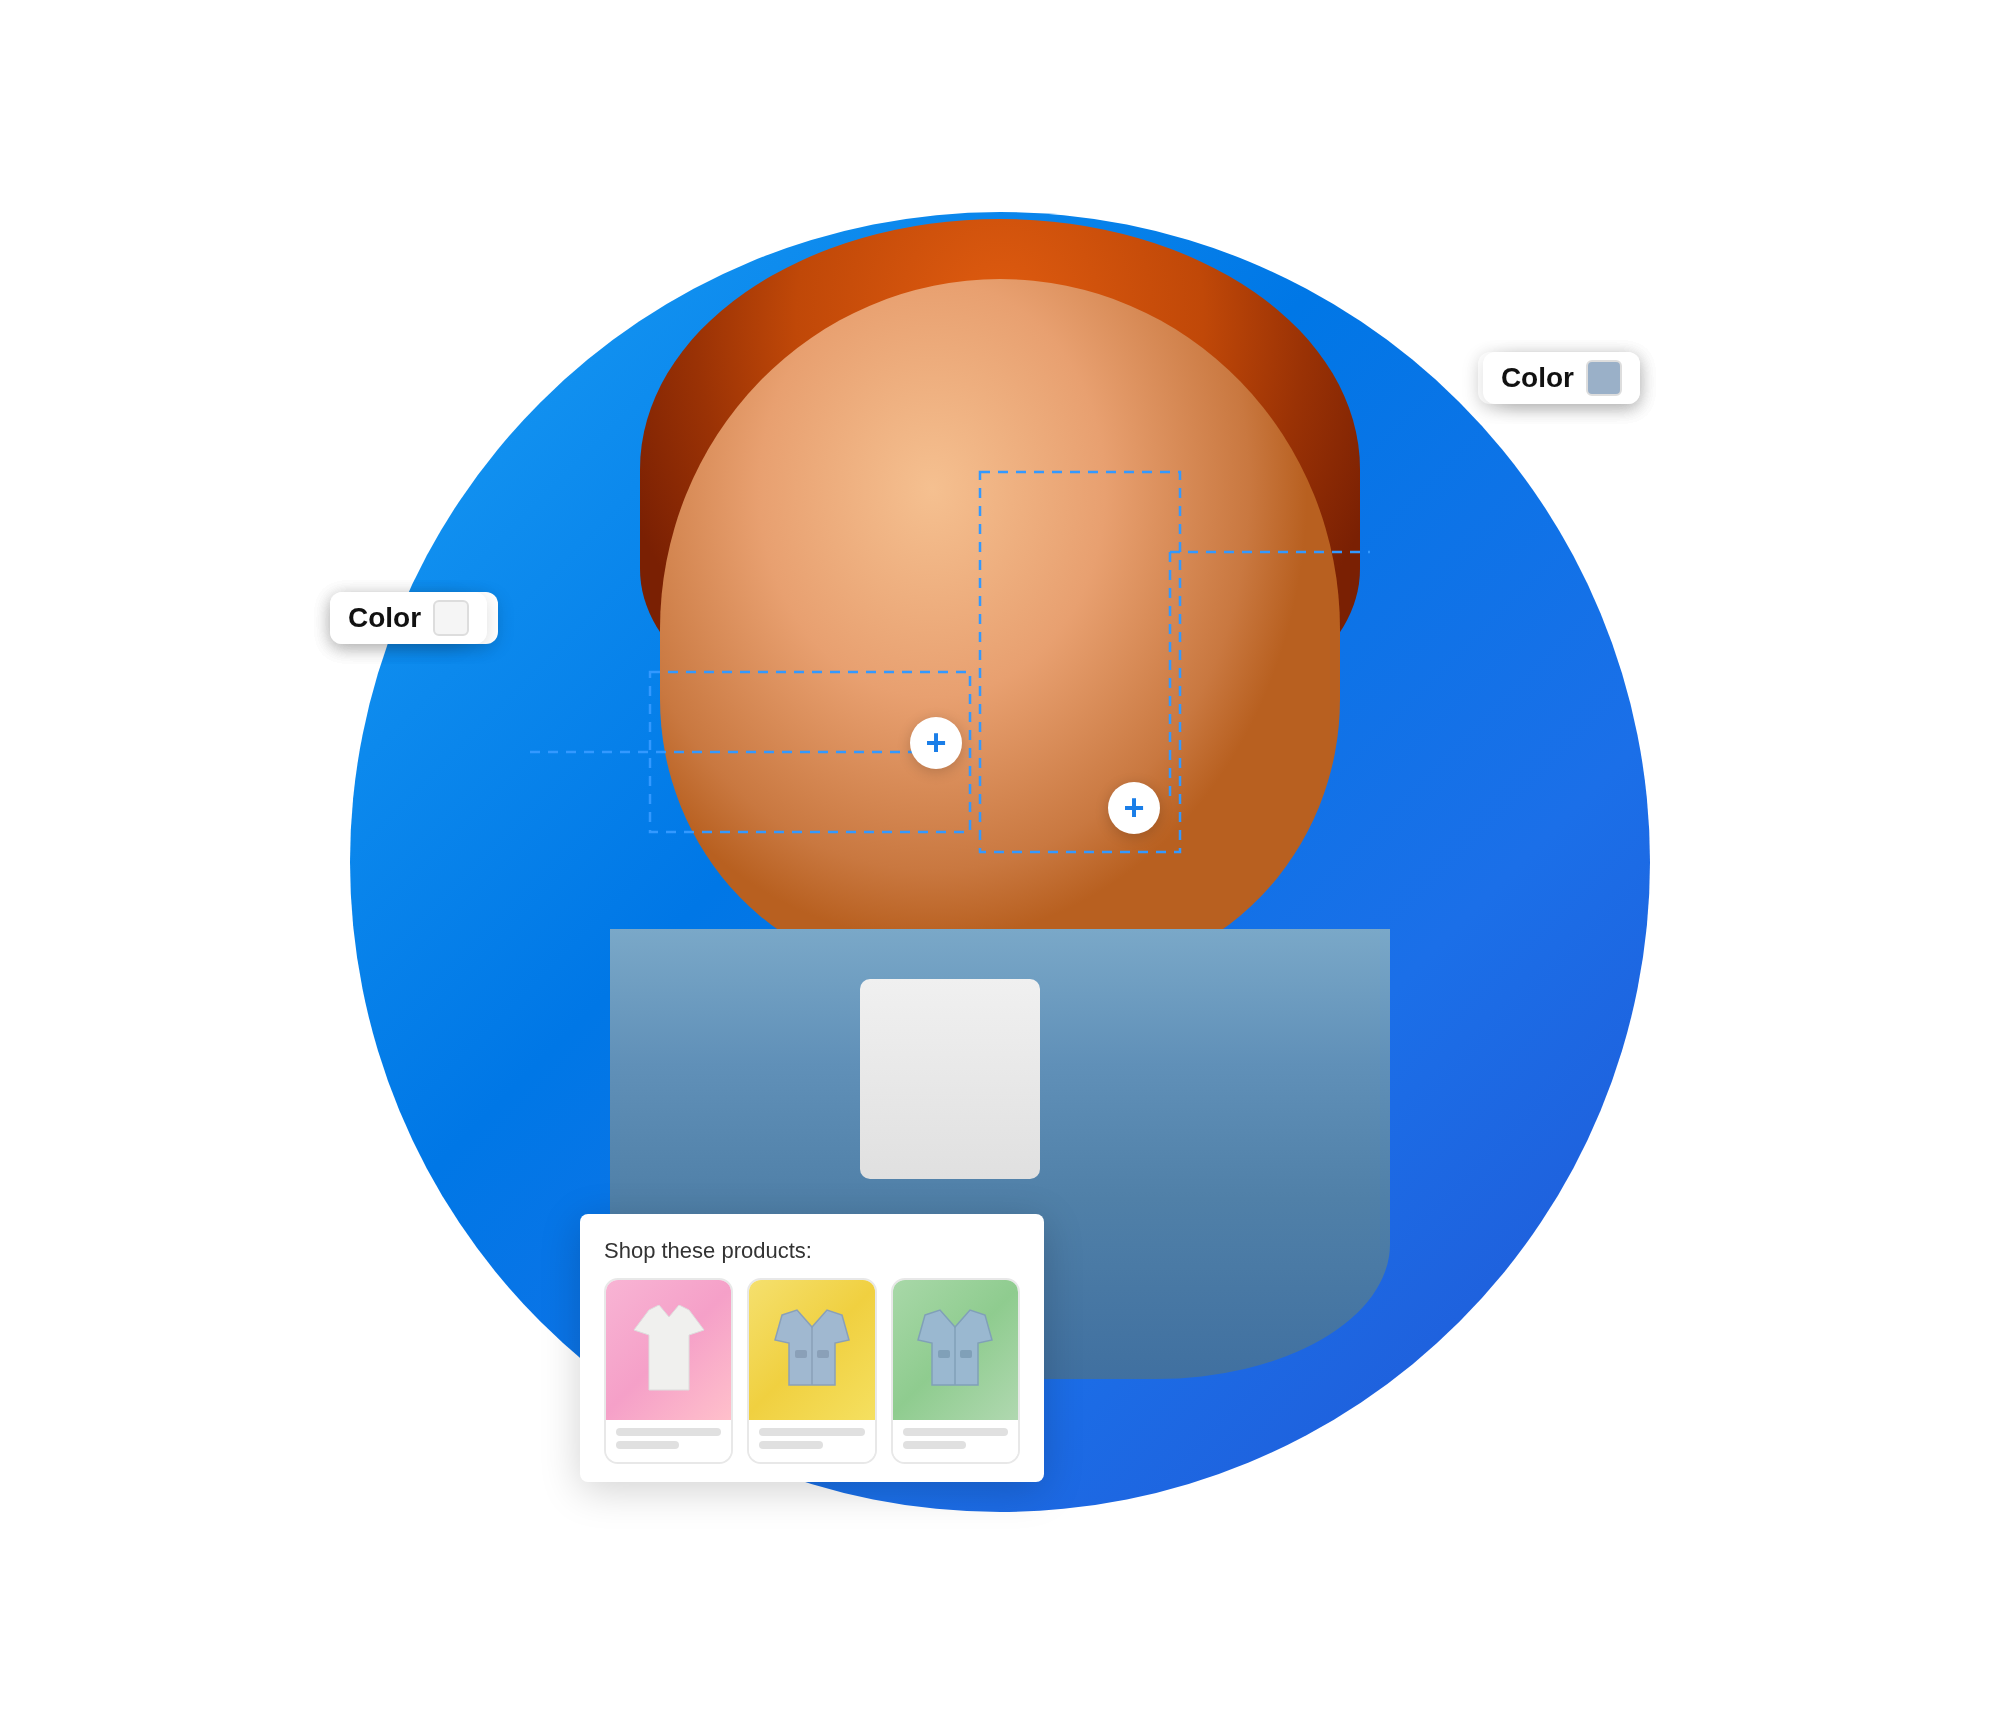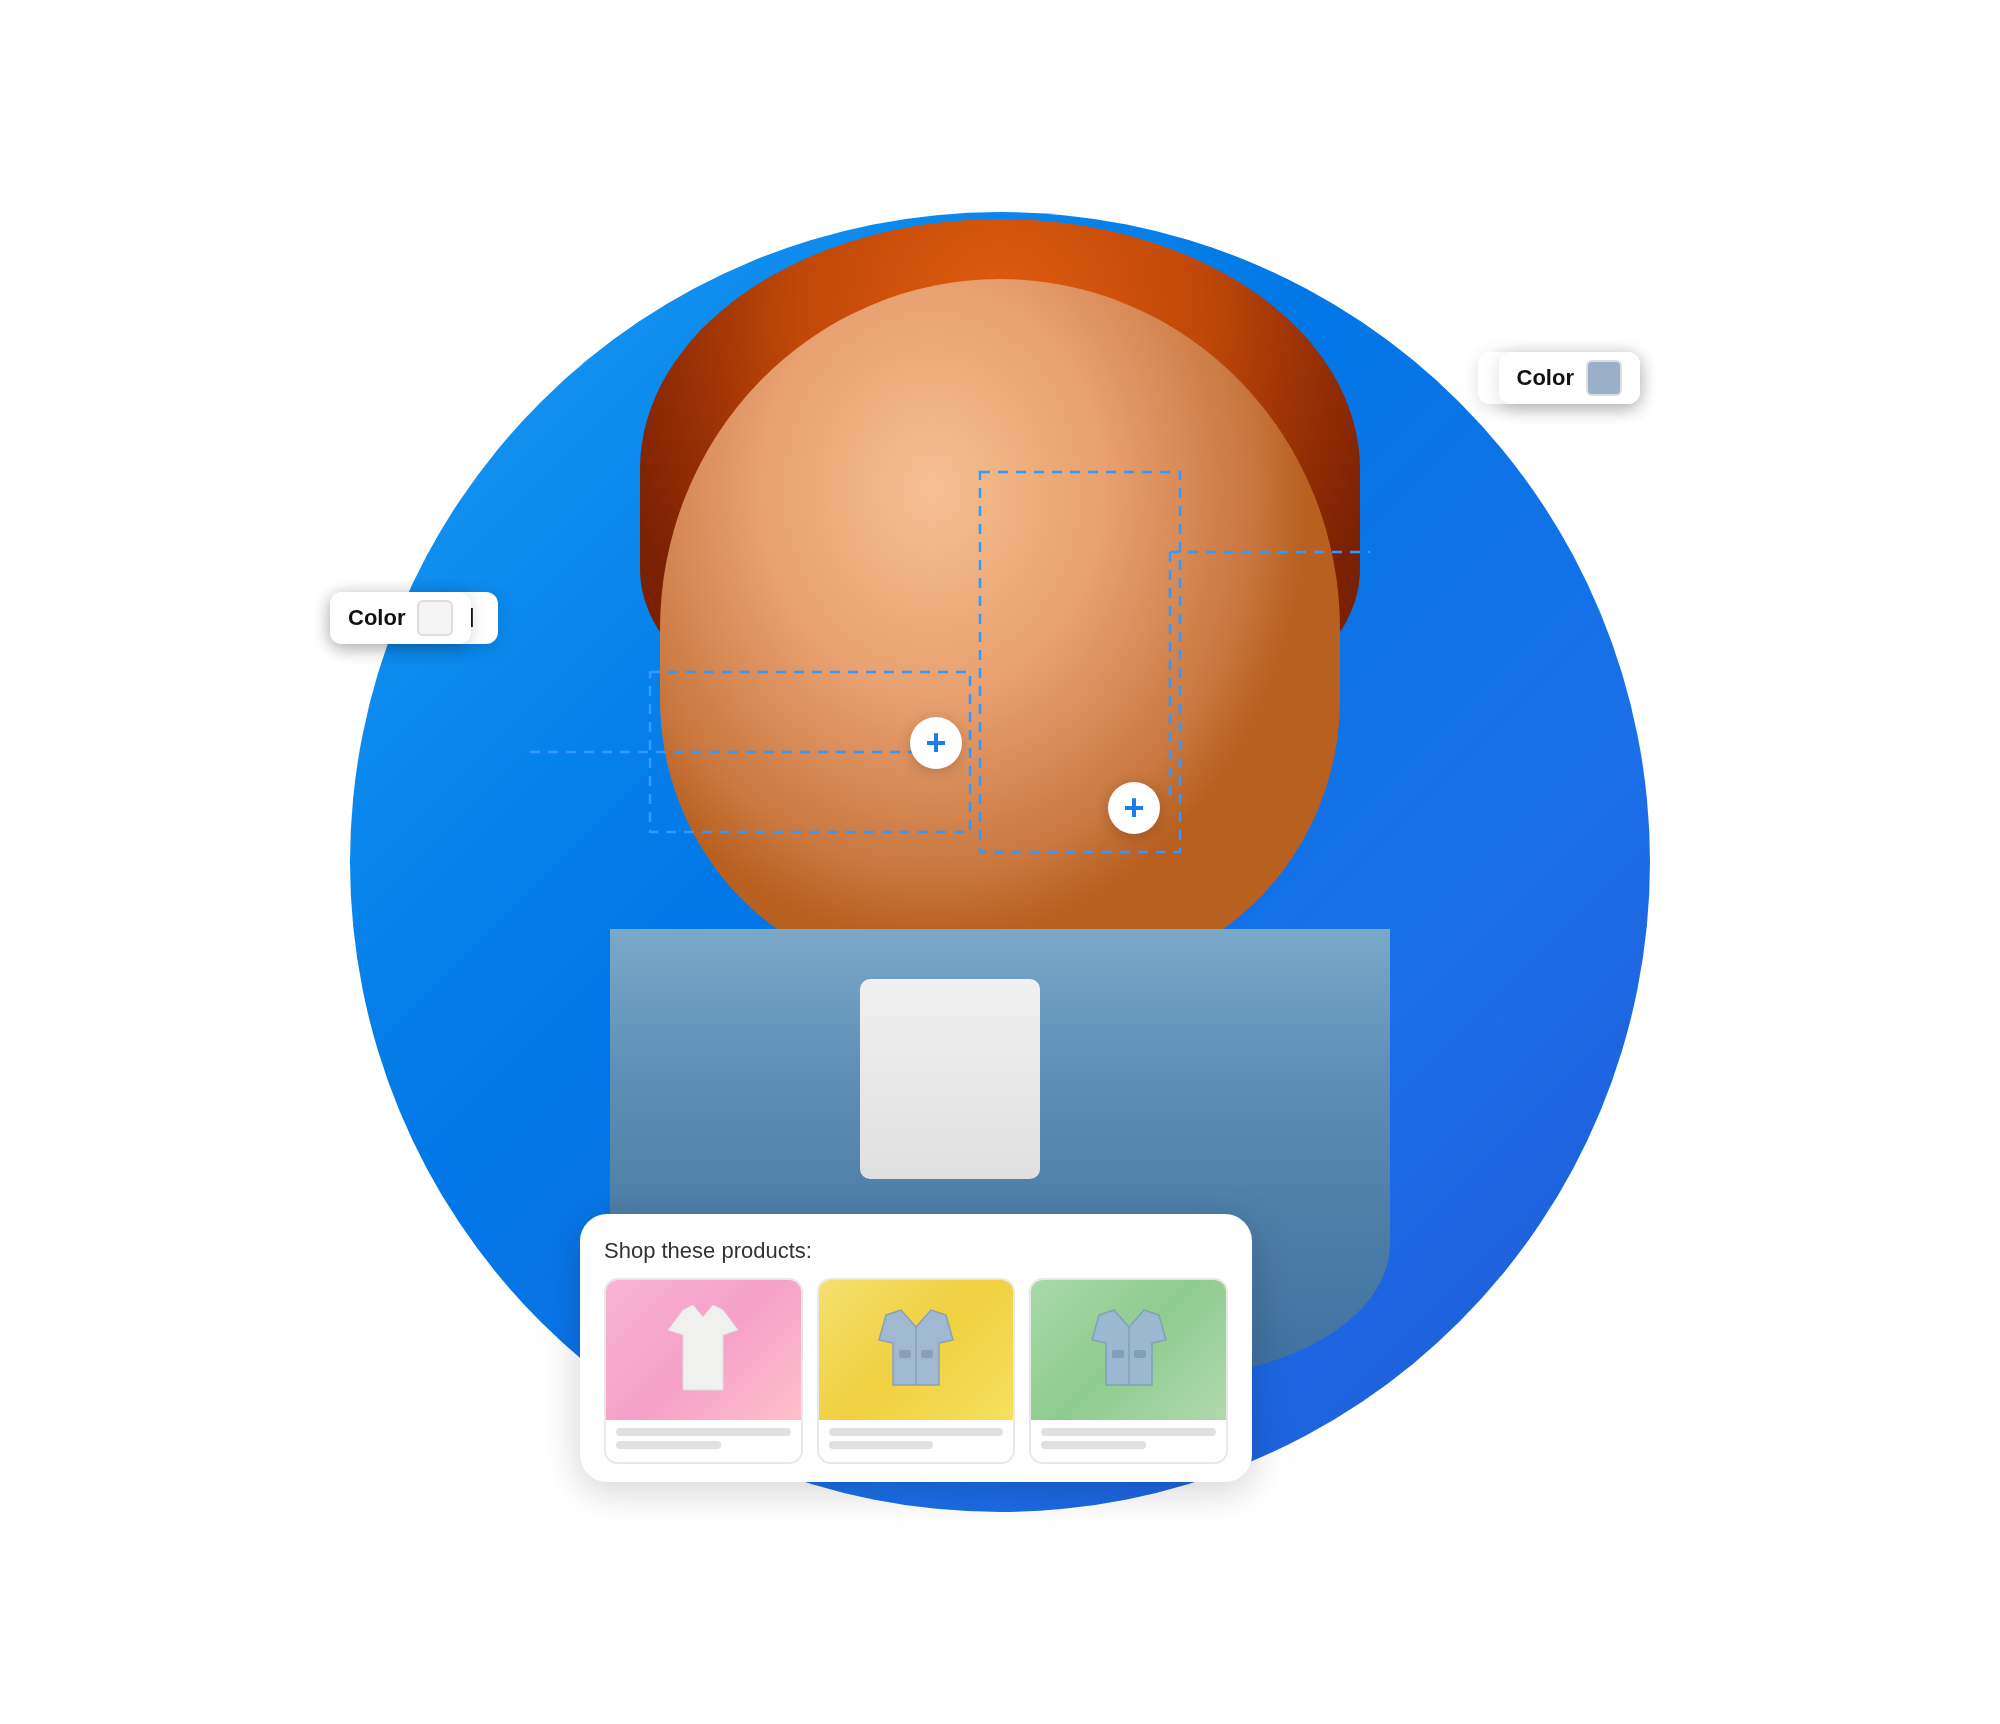--- a/index.html
+++ b/index.html
@@ -59,21 +59,21 @@
       white-space: nowrap;
     }
 
     .tag-color {
       display: flex;
       align-items: center;
       gap: 12px;
       background: #fff;
       border-radius: 12px;
       padding: 8px 18px;
-      font-size: 22px;
+      font-size: 28px;
       font-weight: 600;
       color: #111;
       box-shadow: 0 4px 18px rgba(0,0,0,0.13);
       z-index: 10;
     }
 
     .color-swatch {
       width: 36px;
       height: 36px;
       border-radius: 6px;
@@ -121,24 +121,24 @@
       line-height: 1;
     }
 
     
     .shop-panel {
       position: absolute;
       bottom: 80px;
       left: 280px;
       z-index: 15;
       background: #fff;
-      border-radius: 27px;
+      border-radius: 8px;
       padding: 24px 24px 18px;
       box-shadow: 0 8px 40px rgba(0,0,0,0.18);
-      width: 672px;
+      width: 464px;
     }
 
     .shop-title {
       font-size: 22px;
       font-weight: 500;
       color: #333;
       margin-bottom: 14px;
     }
 
     .shop-products {

